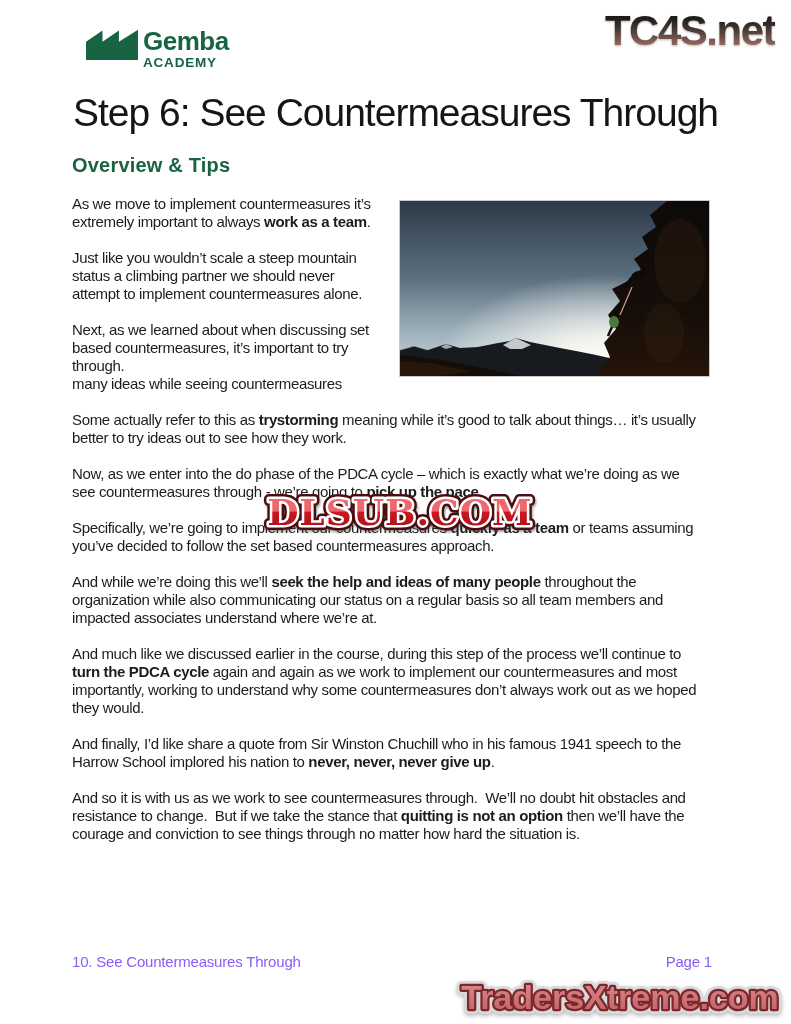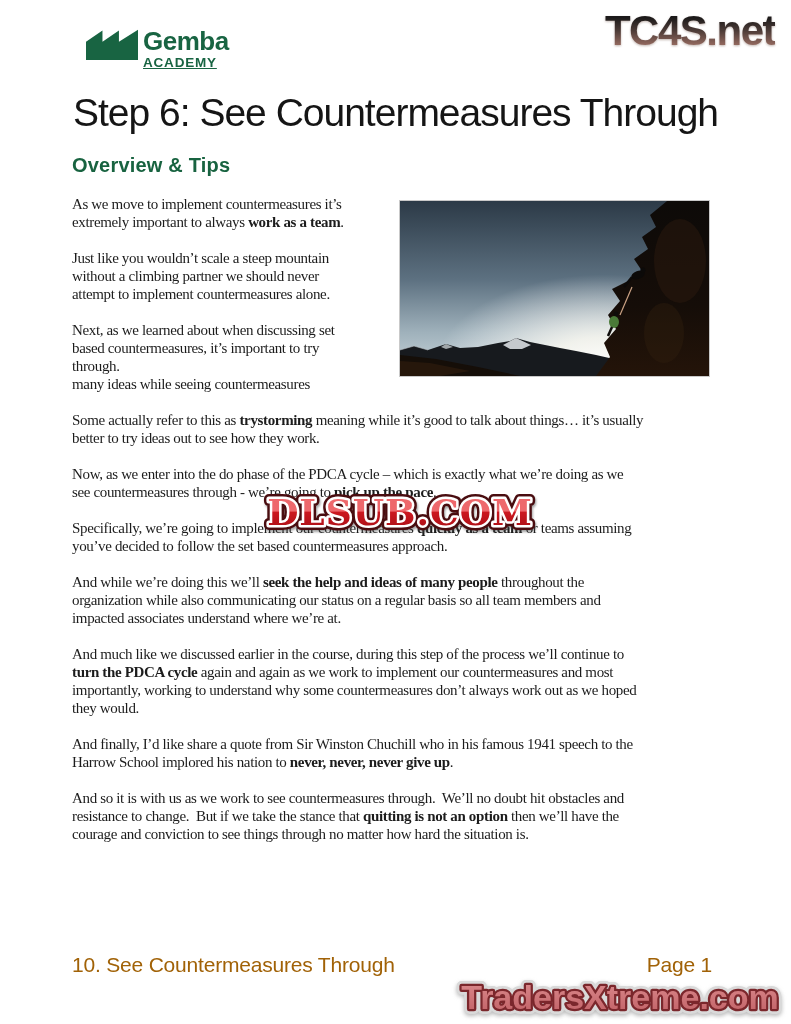--- a/index.html
+++ b/index.html
@@ -7,21 +7,21 @@
     position:relative; width:791px; height:1024px; margin:0 auto;
     background:#ffffff; overflow:hidden;
     font-family:"Liberation Sans", sans-serif; color:#1c1c1c;
   }
 
   
   .logo { position:absolute; left:86px; top:27px; display:flex; align-items:flex-start; }
   .logo-icon { display:block; }
   .logo-text { margin-left:5px; padding-top:1px; line-height:1; }
   .logo-name { font-size:26px; font-weight:bold; letter-spacing:-0.5px; }
-  .logo-sub  { font-size:13.5px; font-weight:bold; letter-spacing:0.8px; margin-top:2px;text-decoration:underline; }
+  .logo-sub  { font-size:13.5px; font-weight:bold; letter-spacing:0.8px; margin-top:2px; }
 
   
   .wm-tc4s {
     position:absolute; top:10px; right:16px;
     font-size:42px; font-weight:bold; letter-spacing:-1.5px; line-height:1;
     background-image:linear-gradient(180deg, var(--tcA) 18%, var(--tcB) 48%, var(--tcC) 88%);
     -webkit-background-clip:text; background-clip:text; color:transparent;
     filter:drop-shadow(0 1px 1px rgba(120,90,80,0.45));
   }
   .wm-dlsub { position:absolute; left:250px; top:485px; filter:drop-shadow(1px 2px 1px rgba(70,70,70,0.5)); }
@@ -45,35 +45,35 @@
     font-size:39px; line-height:46px; letter-spacing:-1px; color:#151515; font-weight:400;
   }
   .section-heading {
     position:absolute; left:72px; top:154px;
     font-size:20px; font-weight:bold; letter-spacing:0.2px;
   }
 
   
   .body-text { position:absolute; left:72px; top:195px; width:668px; font-size:15px; letter-spacing:-0.35px; }
   .para { margin:0 0 18px 0; }
-  .line { white-space:pre; line-height:18px; height:18px;font-family:Liberation Serif, serif; }
+  .line { white-space:pre; line-height:18px; height:18px; }
   .run.bold { font-weight:bold; }
 
   
   .photo {
     position:absolute; left:399px; top:200px; width:309px; height:175px;
     border:1px solid #c9c9c9; background:#8fa3b0;
   }
   .photo svg { display:block; }
 
   
   .footer {
     position:absolute; left:72px; right:79px; top:953px;
     display:flex; justify-content:space-between;
-    font-size:21px; letter-spacing:-0.2px; color:#a16207;
+    font-size:15px; letter-spacing:-0.2px; color:#8b5cf6;
   }
 </style>
 </head>
 <body>
 
 <div class="page">
 
   <div class="logo">
     <svg class="logo-icon" width="52" height="33" viewBox="0 0 60 38" aria-hidden="true">
       <polygon points="0,38 0,17 19,4 19,17 38,4 38,17 60,3 60,38" fill="#186442"></polygon>
@@ -136,21 +136,21 @@
     </svg>
   </div>
 
   <div class="body-text">
       <div class="para">
         <div class="line"><span class="run">As we move to implement countermeasures it’s</span></div>
         <div class="line"><span class="run">extremely important to always </span><span class="run bold">work as a team</span><span class="run">.</span></div>
       </div>
       <div class="para">
         <div class="line"><span class="run">Just like you wouldn’t scale a steep mountain</span></div>
-        <div class="line"><span class="run">without a climbing partner we should never</span></div>
+        <div class="line"><span class="run">status a climbing partner we should never</span></div>
         <div class="line"><span class="run">attempt to implement countermeasures alone.</span></div>
       </div>
       <div class="para">
         <div class="line"><span class="run">Next, as we learned about when discussing set</span></div>
         <div class="line"><span class="run">based countermeasures, it’s important to try</span></div>
         <div class="line"><span class="run">through.</span></div>
         <div class="line"><span class="run">many ideas while seeing countermeasures</span></div>
       </div>
       <div class="para">
         <div class="line"><span class="run">Some actually refer to this as </span><span class="run bold">trystorming</span><span class="run"> meaning while it’s good to talk about things… it’s usually</span></div>

